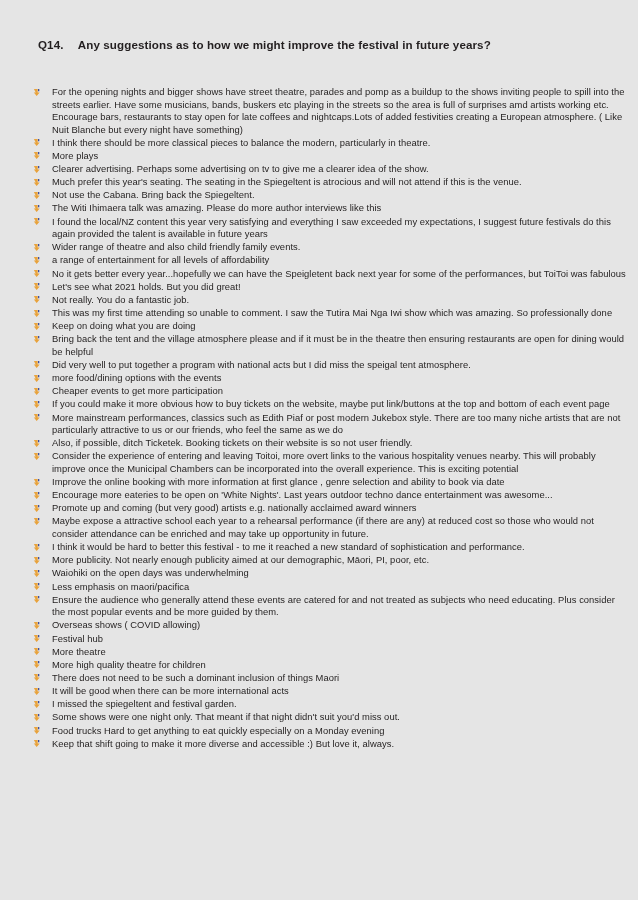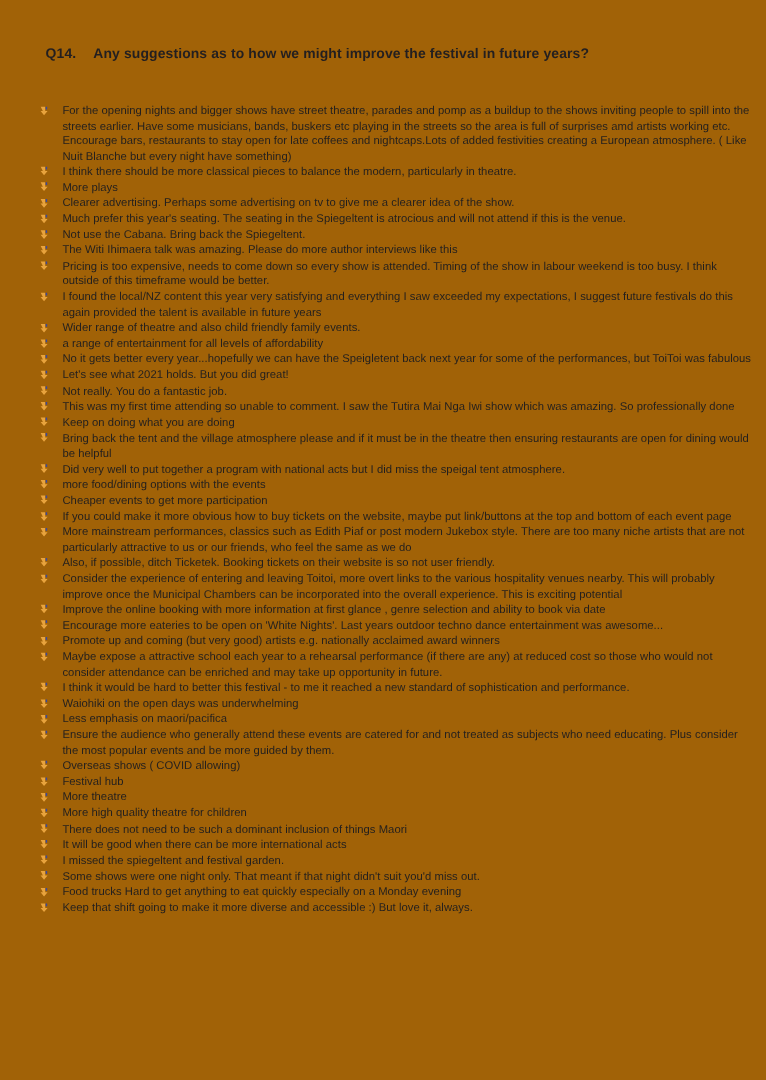--- a/index.html
+++ b/index.html
@@ -14,21 +14,21 @@
     font-family: "Liberation Sans", sans-serif;
     color: #1a1a1a;
     overflow: hidden;
   }
   .page {
     width: 638px;
     height: 900px;
     box-sizing: border-box;
     padding: 0;
     position: relative;
-    background: #a16207;
+    background: #e5e5e5;
   }
   .question-heading {
     position: absolute;
     top: 38px;
     left: 38px;
     right: 26px;
     font-size: 11.6px;
     font-weight: bold;
     color: #231f20;
     letter-spacing: 0.1px;
@@ -132,27 +132,20 @@
             <path d="M1 1 L5.2 1 L5.2 5.1 L7.4 5.1 L4.1 9.0 L0.9 5.1 L3.0 5.1 Z" fill="#e8a33d"></path>
             <path d="M5.6 1 L7.0 1 L7.0 3.6 L5.6 3.6 Z" fill="#3b4a9c"></path>
           </svg></span>
         <span class="item-text">The Witi Ihimaera talk was amazing. Please do more author interviews like this</span>
       </li>
       <li class="answer-item">
         <span class="bullet-icon"><svg viewBox="0 0 10 10" width="9" height="9" xmlns="http://www.w3.org/2000/svg">
             <path d="M1 1 L5.2 1 L5.2 5.1 L7.4 5.1 L4.1 9.0 L0.9 5.1 L3.0 5.1 Z" fill="#e8a33d"></path>
             <path d="M5.6 1 L7.0 1 L7.0 3.6 L5.6 3.6 Z" fill="#3b4a9c"></path>
           </svg></span>
-        <span class="item-text">Pricing is too expensive, needs to come down so every show is attended. Timing of the show in labour weekend is too busy. I think outside of this timeframe would be better.</span>
-      </li>
-      <li class="answer-item">
-        <span class="bullet-icon"><svg viewBox="0 0 10 10" width="9" height="9" xmlns="http://www.w3.org/2000/svg">
-            <path d="M1 1 L5.2 1 L5.2 5.1 L7.4 5.1 L4.1 9.0 L0.9 5.1 L3.0 5.1 Z" fill="#e8a33d"></path>
-            <path d="M5.6 1 L7.0 1 L7.0 3.6 L5.6 3.6 Z" fill="#3b4a9c"></path>
-          </svg></span>
         <span class="item-text">I found the local/NZ content this year very satisfying and everything I saw exceeded my expectations, I suggest future festivals do this again provided the talent is available in future years</span>
       </li>
       <li class="answer-item">
         <span class="bullet-icon"><svg viewBox="0 0 10 10" width="9" height="9" xmlns="http://www.w3.org/2000/svg">
             <path d="M1 1 L5.2 1 L5.2 5.1 L7.4 5.1 L4.1 9.0 L0.9 5.1 L3.0 5.1 Z" fill="#e8a33d"></path>
             <path d="M5.6 1 L7.0 1 L7.0 3.6 L5.6 3.6 Z" fill="#3b4a9c"></path>
           </svg></span>
         <span class="item-text">Wider range of theatre and also child friendly family events.</span>
       </li>
       <li class="answer-item">
@@ -286,20 +279,27 @@
             <path d="M1 1 L5.2 1 L5.2 5.1 L7.4 5.1 L4.1 9.0 L0.9 5.1 L3.0 5.1 Z" fill="#e8a33d"></path>
             <path d="M5.6 1 L7.0 1 L7.0 3.6 L5.6 3.6 Z" fill="#3b4a9c"></path>
           </svg></span>
         <span class="item-text">I think it would be hard to better this festival - to me it reached a new standard of sophistication and performance.</span>
       </li>
       <li class="answer-item">
         <span class="bullet-icon"><svg viewBox="0 0 10 10" width="9" height="9" xmlns="http://www.w3.org/2000/svg">
             <path d="M1 1 L5.2 1 L5.2 5.1 L7.4 5.1 L4.1 9.0 L0.9 5.1 L3.0 5.1 Z" fill="#e8a33d"></path>
             <path d="M5.6 1 L7.0 1 L7.0 3.6 L5.6 3.6 Z" fill="#3b4a9c"></path>
           </svg></span>
+        <span class="item-text">More publicity. Not nearly enough publicity aimed at our demographic, Māori, PI, poor, etc.</span>
+      </li>
+      <li class="answer-item">
+        <span class="bullet-icon"><svg viewBox="0 0 10 10" width="9" height="9" xmlns="http://www.w3.org/2000/svg">
+            <path d="M1 1 L5.2 1 L5.2 5.1 L7.4 5.1 L4.1 9.0 L0.9 5.1 L3.0 5.1 Z" fill="#e8a33d"></path>
+            <path d="M5.6 1 L7.0 1 L7.0 3.6 L5.6 3.6 Z" fill="#3b4a9c"></path>
+          </svg></span>
         <span class="item-text">Waiohiki on the open days was underwhelming</span>
       </li>
       <li class="answer-item">
         <span class="bullet-icon"><svg viewBox="0 0 10 10" width="9" height="9" xmlns="http://www.w3.org/2000/svg">
             <path d="M1 1 L5.2 1 L5.2 5.1 L7.4 5.1 L4.1 9.0 L0.9 5.1 L3.0 5.1 Z" fill="#e8a33d"></path>
             <path d="M5.6 1 L7.0 1 L7.0 3.6 L5.6 3.6 Z" fill="#3b4a9c"></path>
           </svg></span>
         <span class="item-text">Less emphasis on maori/pacifica</span>
       </li>
       <li class="answer-item">

